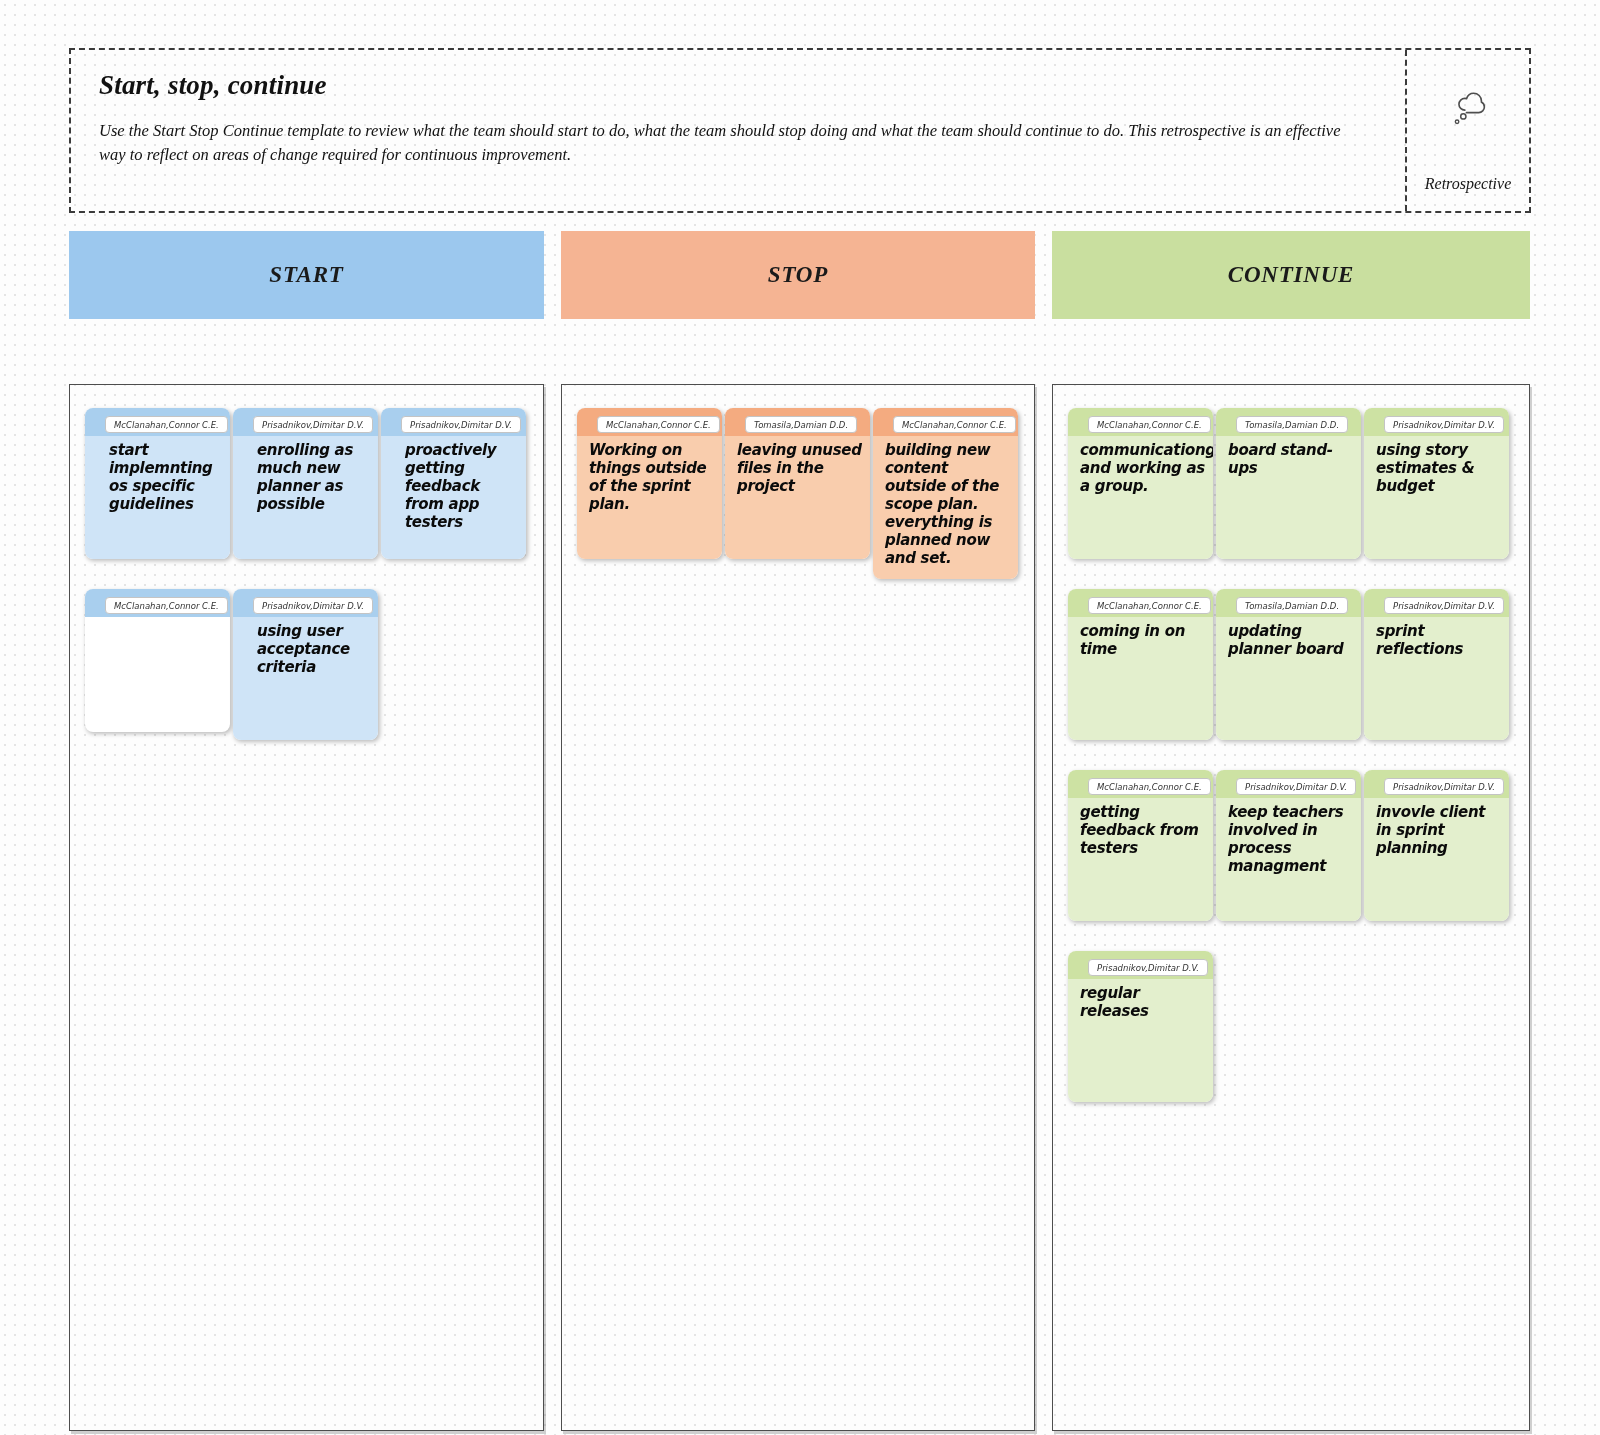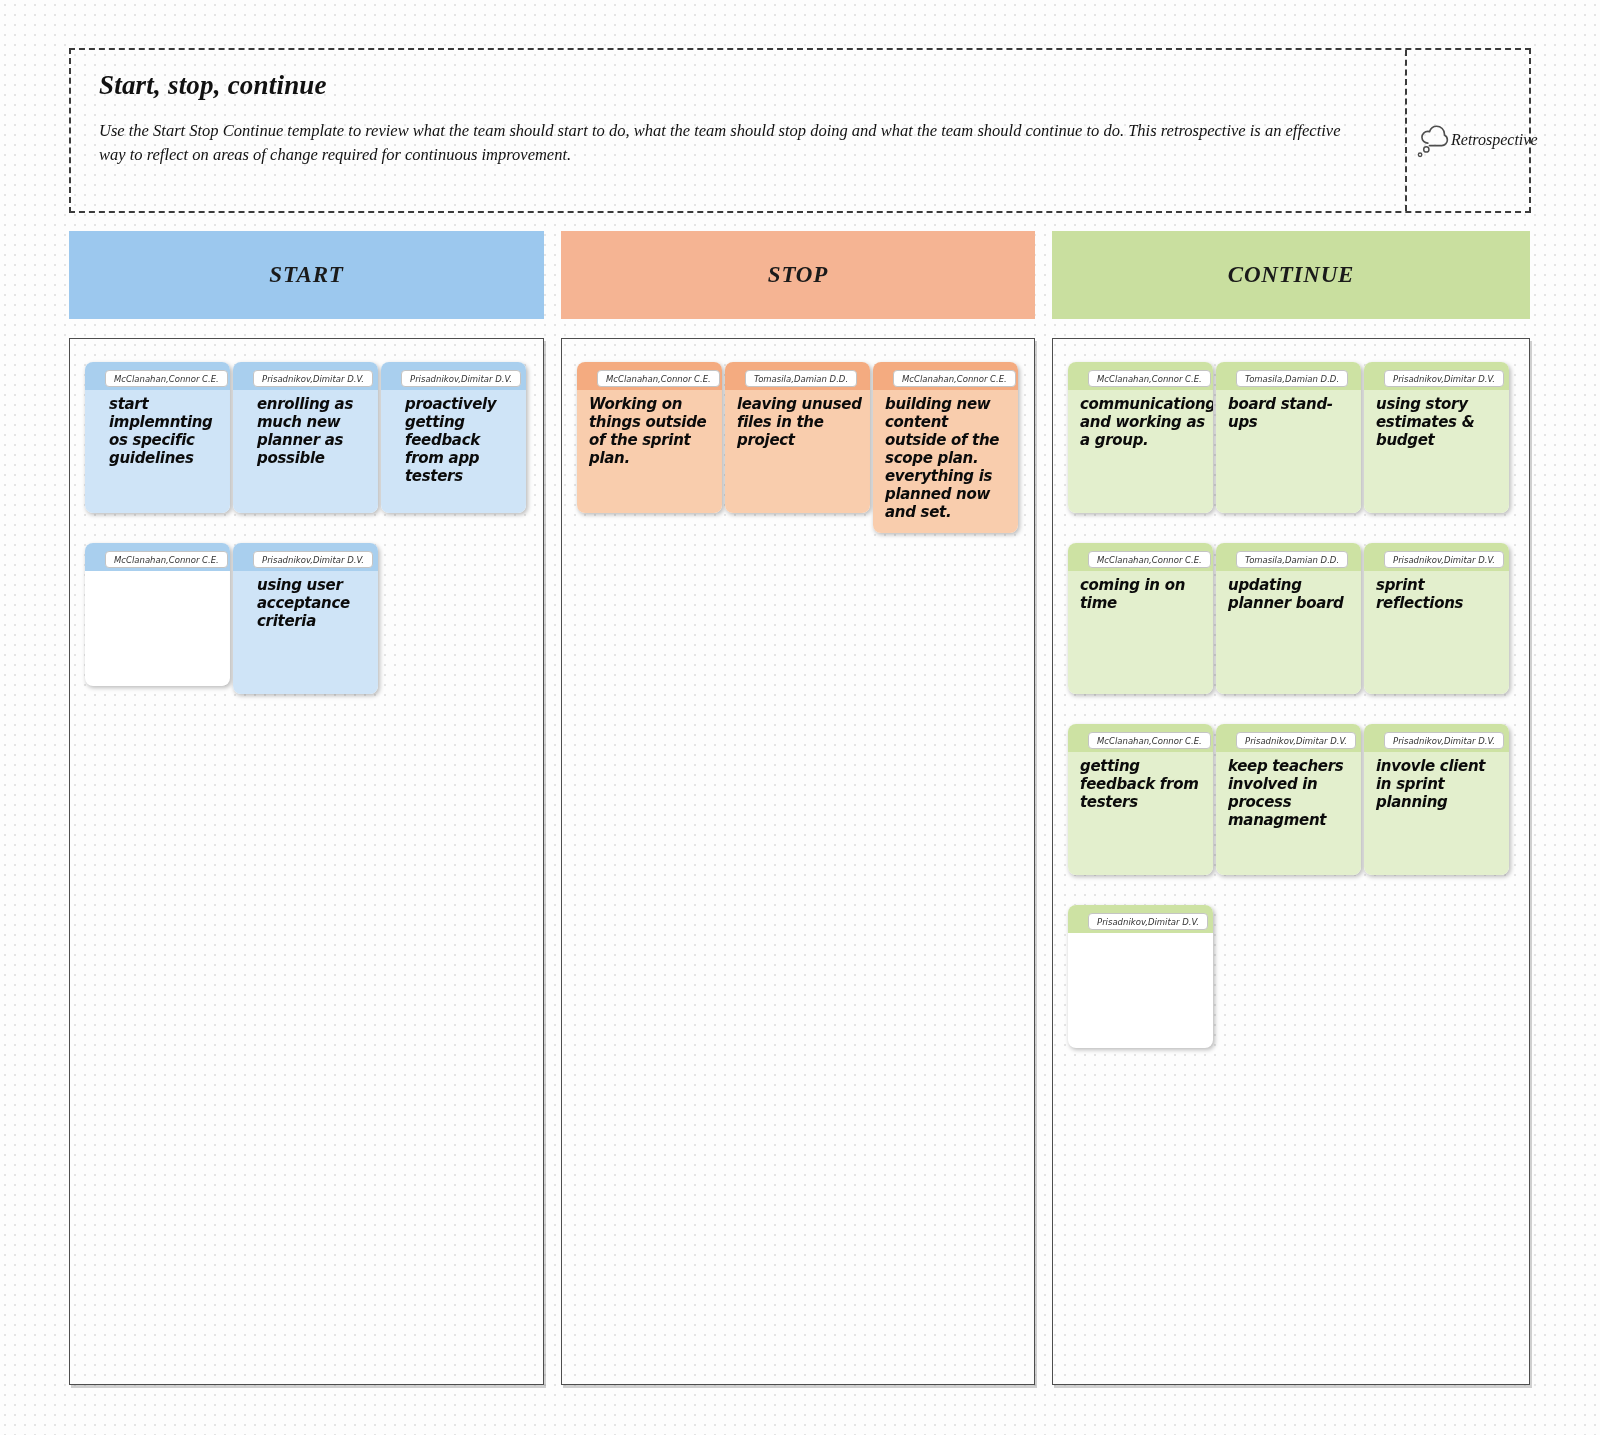--- a/index.html
+++ b/index.html
@@ -43,38 +43,38 @@
   .header-desc {
     font-size: 16.5px;
     line-height: 1.45;
     max-width: 1265px;
   }
   .header-badge {
     box-sizing: border-box;
     width: 124px;
     border-left: 2px dashed #3a3a3a;
     display: flex;
-    flex-direction: row;
+    flex-direction: column;
     align-items: center;
     justify-content: space-between;
     padding: 36px 4px 18px 4px;
   }
   .badge-icon svg { display: block; }
   .badge-label {
     font-size: 16px;
     color: #161616;
   }
 
   
   .board {
     display: flex;
     gap: 17px;
     margin-top: 18px;
   }
-  .column { display: flex; flex-direction: column; }
+  .column { display: flex; flex-direction: column; gap: 46px; }
   .column.start    { width: 475px; }
   .column.stop     { width: 474px; }
   .column.continue { width: 478px; }
 
   .col-header {
     box-sizing: border-box;
     height: 88px;
     display: flex;
     align-items: center;
     justify-content: center;
@@ -331,18 +331,21 @@
     </div>
     <div class="card-body">
       <div class="card-text">invovle client in sprint planning</div>
     </div>
   </article>
 
   <article class="card">
     <div class="card-top">
       <span class="author-pill">Prisadnikov,Dimitar D.V.</span>
     </div>
+    <div class="card-body">
+      <div class="card-text">regular releases</div>
+    </div>
   </article>
 </div>
     </section>
 
   </div>
 </div>
 
 </body></html>

